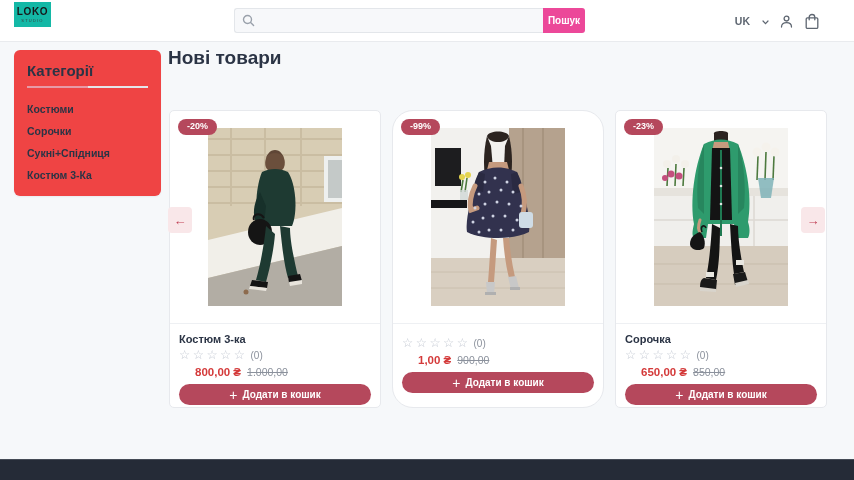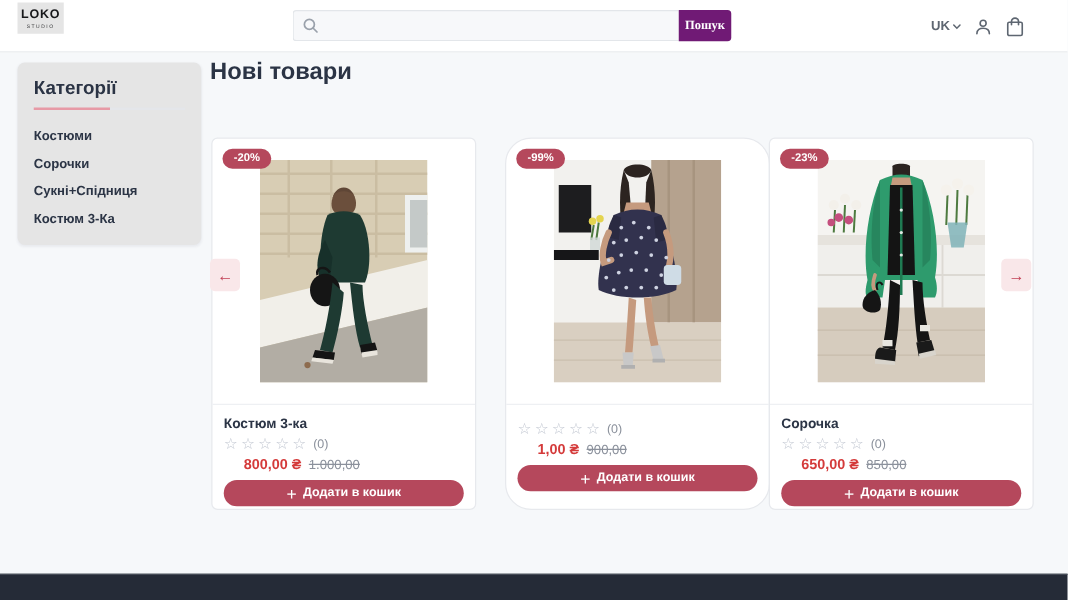--- a/index.html
+++ b/index.html
@@ -5,42 +5,42 @@
   * { margin:0; padding:0; box-sizing:border-box; }
   html,body { width:854px; height:480px; }
   body {
     font-family:"Liberation Sans", sans-serif;
     background:#f6f8fa;
     position:relative;
     overflow:hidden;
   }
   
   .header { position:absolute; top:0; left:0; width:854px; height:42px; background:#ffffff; border-bottom:1px solid #e9ebee; z-index:5; }
-  .logo { position:absolute; left:14px; top:2px; width:37px; height:25px; background:#e5e5e5; display:flex; flex-direction:column; align-items:center; justify-content:center; cursor:pointer; }
+  .logo { position:absolute; left:14px; top:2px; width:37px; height:25px; background:#14b8a6; display:flex; flex-direction:column; align-items:center; justify-content:center; cursor:pointer; }
   .logo-main { font-size:10px; font-weight:bold; letter-spacing:.6px; color:#17181a; line-height:10px; }
   .logo-sub { font-size:4px; letter-spacing:1.2px; color:#3a3b3d; margin-top:1px; }
   .searchbar { position:absolute; left:234px; top:8px; height:25px; display:flex; }
   .search-input-wrap { width:309px; height:25px; background:#f7f8fa; border:1px solid #e3e6ea; border-right:none; border-radius:3px 0 0 3px; display:flex; align-items:center; padding-left:7px; }
   .search-input { border:none; background:transparent; outline:none; font-size:11px; color:#333; flex:1; min-width:0; }
-  .search-btn { width:42px; height:25px; background:#701a75; color:#fff; border:none; font-family:Liberation Serif, serif; font-size:10px; font-weight:bold; border-radius:0 3px 3px 0; cursor:pointer; }
+  .search-btn { width:42px; height:25px; background:#ec4899; color:#fff; border:none; font-family:Liberation Sans, sans-serif; font-size:10px; font-weight:bold; border-radius:0 3px 3px 0; cursor:pointer; }
   .header-right { position:absolute; right:34px; top:0; height:42px; display:flex; align-items:center; gap:10px; color:#5e6671; }
-  .lang { display:flex; align-items:center; gap:2px; font-size:10.5px; font-weight:bold; color:#5e6671; cursor:pointer; }
+  .lang { display:flex; align-items:center; gap:12px; font-size:10.5px; font-weight:bold; color:#5e6671; cursor:pointer; }
   .hicon { cursor:pointer; display:flex; align-items:center; }
   
-  .sidebar { position:absolute; left:14px; top:50px; width:147px; height:146px; background:#e5e5e5; border-radius:6px; box-shadow:0 1px 2px rgba(30,40,60,.06); padding:12px 13px; }
+  .sidebar { position:absolute; left:14px; top:50px; width:147px; height:146px; background:#ef4444; border-radius:6px; box-shadow:0 1px 2px rgba(30,40,60,.06); padding:12px 13px; }
   .sidebar-title { font-size:15px; font-weight:bold; color:#2b3445; }
   .sidebar-rule { margin-top:7px; height:2px; display:flex; }
   .rule-red { width:61px; background:#e79aa6; }
   .rule-gray { flex:1; background:#e4e6ea; }
   .cat-list { margin-top:10px; list-style:none; }
   .cat-item { font-size:10.5px; font-weight:bold; color:#2b3445; padding:5px 0 5px; cursor:pointer; }
   
   .page-title { position:absolute; left:168px; top:47px; font-size:19px; font-weight:bold; color:#2b3445; }
   .card { position:absolute; top:70px; width:212px; height:298px; background:#ffffff; border:1px solid #e7e9ed; border-radius:5px;margin-top:40px; }
-  .card1 { left:169px; } .card2 { left:404px;border-radius:21px; } .card3 { left:615px; }
+  .card1 { left:169px; } .card2 { left:392px;border-radius:21px; } .card3 { left:615px; }
   .imgsec { height:213px; position:relative; display:flex; align-items:flex-start; justify-content:center; padding-top:17px; border-bottom:1px solid #eef0f3; cursor:pointer; }
   .badge { position:absolute; top:8px; left:8px; background:#b5485c; color:#fff; font-size:9px; font-weight:bold; padding:3px 9px 4px; border-radius:10px; line-height:9px; }
   .pimg { width:134px; height:178px; display:block; }
   .info { padding:9px 9px 0; }
   .pname { font-size:11px; font-weight:bold; color:#2b3445; cursor:pointer; }
   .stars-row { margin-top:4px; display:flex; align-items:center; }
   .stars { font-size:12.5px; color:#c4c9d3; letter-spacing:2.5px; line-height:13px; }
   .rcount { font-size:10px; color:#8b919c; margin-left:3px; }
   .prices { margin-top:4px; display:flex; align-items:baseline;padding-left:16px; }
   .price { color:#d43a3a; font-weight:bold; font-size:11.5px; }

